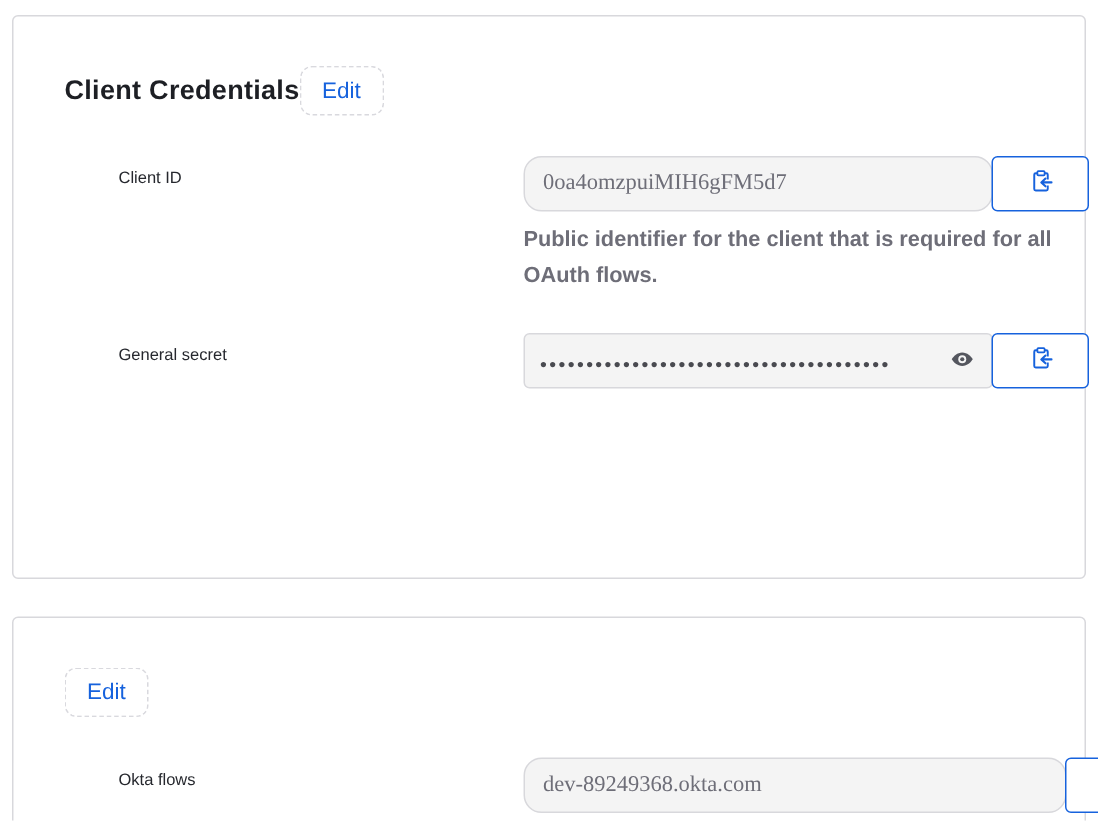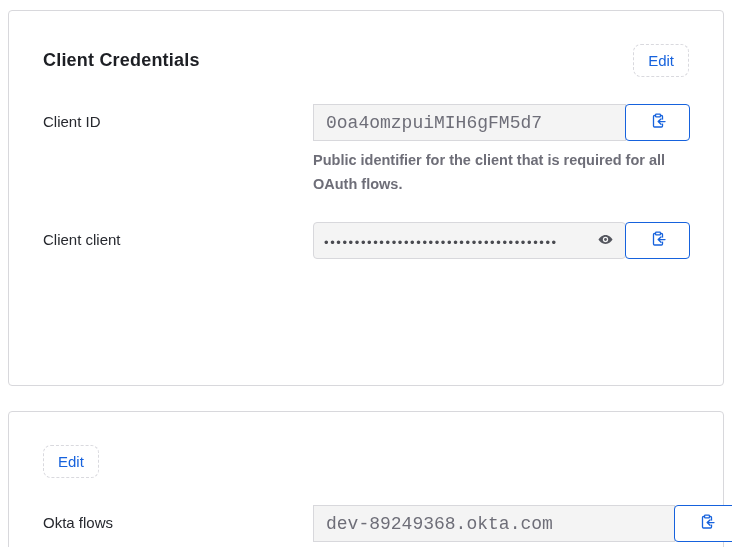--- a/index.html
+++ b/index.html
@@ -4,35 +4,35 @@
 <style>
   * { margin:0; padding:0; box-sizing:border-box; }
   html,body { width:732px; height:547px; overflow:hidden; background:#fff;
     font-family:"Liberation Sans","DejaVu Sans",sans-serif; color:#1d1f24; }
 
   .panel { margin:0 8px; border:1px solid #d8d8dc; border-radius:4px;
     background:#fff; padding:33px 34px 0 34px; }
   .panel.first { margin-top:10px; height:376px; }
   .panel.second { margin-top:25px; height:170px; }
 
-  .panel-header { display:flex; align-items:center; justify-content:space-between; }
+  .panel-header { display:flex; align-items:center; justify-content:flex-start; }
   .panel-title { font-size:18px; font-weight:700; color:#1d1f24; letter-spacing:.2px; }
   .edit-link { font-size:15px; font-weight:400; color:#1662dd; text-decoration:none;
     border:1px dashed #d9d9de; border-radius:8px; padding:7px 14px; cursor:pointer;
     background:#fff; }
 
   .row { display:flex; margin-top:27px; }
-  .row-label { width:270px; flex:0 0 270px; font-size:15px; color:#26282e;
-    padding-top:9px; }
+  .row-label { width:270px; flex:0 0 270px; font-size:11px; color:#26282e;
+    padding-top:9px;margin-left:36px; }
   .field-col { flex:1; }
 
   .input-group { display:flex; align-items:stretch; }
   .text-input { height:37px; background:#f4f4f4; border:1px solid #d8d8dc;
-    border-radius:0; font-size:18px; color:#6e6e78; padding:0 12px;
-    font-family:Liberation Mono, monospace; outline:none; }
+    border-radius:12px; font-size:15px; color:#6e6e78; padding:0 12px;
+    font-family:Liberation Serif, serif; outline:none; }
   .text-input.id-field { width:313px; }
   .text-input.domain-field { width:362px; }
 
   .secret-field { width:313px; height:37px; background:#f4f4f4;
     border:1px solid #d8d8dc; border-radius:4px; display:flex;
     align-items:center; padding:0 10px; }
   .dots { flex:1; font-size:13px; letter-spacing:1.6px; color:#494a50;
     line-height:1; white-space:nowrap; overflow:hidden; padding-top:3px; }
   .eye-btn { background:none; border:none; cursor:pointer; width:20px; height:20px;
     display:flex; align-items:center; justify-content:center; padding:0; flex:0 0 auto; }
@@ -68,21 +68,21 @@
               <path d="M15 8.6 H8.4 M11 6 L8.2 8.6 L11 11.2" fill="none" stroke="#1662dd" stroke-width="1.4" stroke-linecap="round" stroke-linejoin="round"></path>
             </svg>
           </span>
         </button>
       </div>
       <p class="desc">Public identifier for the client that is required for all OAuth flows.</p>
     </div>
   </div>
 
   <div class="row secret-row">
-    <div class="row-label">Client client</div>
+    <div class="row-label">General secret</div>
     <div class="field-col">
       <div class="input-group">
         <div class="secret-field">
           <span class="dots">••••••••••••••••••••••••••••••••••••••</span>
           <button class="eye-btn">
             <span>
               <svg width="17" height="17" viewBox="0 0 16 16">
                 <path d="M8 3.8 C4.9 3.8 2.5 6.2 1.4 8 C2.5 9.8 4.9 12.2 8 12.2 C11.1 12.2 13.5 9.8 14.6 8 C13.5 6.2 11.1 3.8 8 3.8 Z" fill="#54565e"></path>
                 <circle cx="8" cy="8" r="2.5" fill="#f4f4f4"></circle>
                 <circle cx="8" cy="8" r="1.3" fill="#54565e"></circle>

